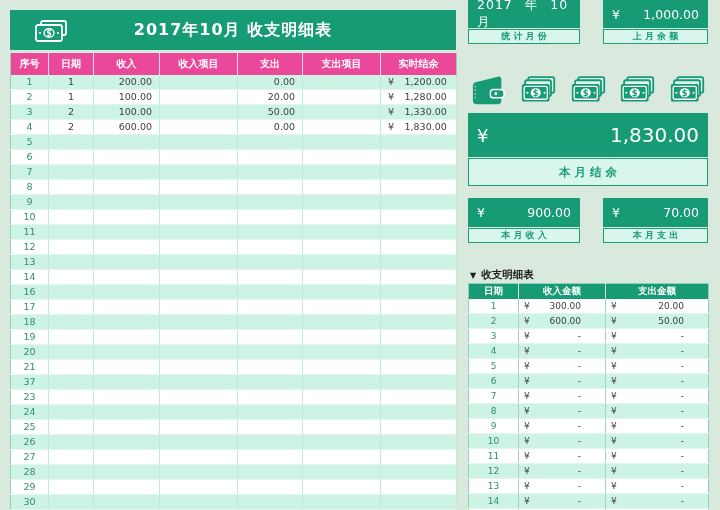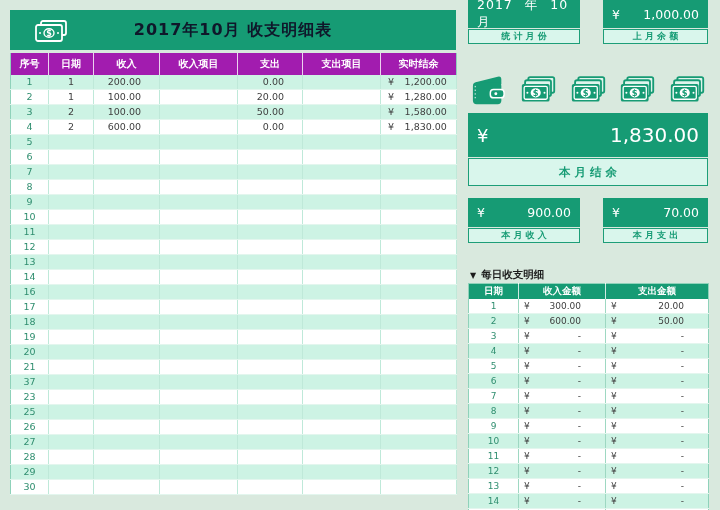--- a/index.html
+++ b/index.html
@@ -8,41 +8,41 @@
     font-family:"DejaVu Sans","Liberation Sans",sans-serif;
     background:#d9e9de;
     position:relative;
   }
   
   .main { position:absolute; left:10px; top:10px; width:446px; }
   .title-bar {
     position:relative; height:40px; background:#169b74;
     display:flex; align-items:center; justify-content:center;
   }
-  .title-bar h1 { color:#0f172a; font-size:16px; font-weight:bold; letter-spacing:1px; }
+  .title-bar h1 { color:#ffffff; font-size:16px; font-weight:bold; letter-spacing:1px; }
   .title-icon { position:absolute; left:24px; top:9px; }
   table { border-collapse:collapse; table-layout:fixed; }
   .sheet { width:446px; margin-top:3px; border:1px solid #8fd2ba; border-top:none; }
   .sheet thead th {
-    height:22px; background:#a21caf; color:#fff; font-size:10px; font-weight:bold;
+    height:22px; background:#ec4899; color:#fff; font-size:10px; font-weight:bold;
     border-right:1px solid rgba(255,255,255,.8);
   }
   .sheet thead th:last-child { border-right:none; }
   .sheet tbody tr { height:14.1px; }
   .sheet tbody tr:nth-child(odd)  { background:#cdf3e4; }
   .sheet tbody tr:nth-child(even) { background:#ffffff; }
   .sheet tbody td {
     font-size:9.5px; color:#404040; line-height:14px; white-space:nowrap; overflow:hidden;
     border-right:1px solid #bfe9d9; border-bottom:1px solid #e3f6ee; padding:0 4px;
   }
   .sheet td.c-no   { color:#2f8e6f; text-align:center; }
   .sheet td.c-date { text-align:center; }
-  .sheet td.c-num  { text-align:right; padding-right:18px; }
+  .sheet td.c-num  { text-align:right; padding-right:7px; }
   .sheet td.c-cur  { border-right:none; padding-left:7px; }
-  .sheet td.c-bal  { text-align:center; padding-right:9px; }
+  .sheet td.c-bal  { text-align:left; padding-right:9px; }
   
   .right { position:absolute; left:468px; top:0; width:240px; height:506px; }
   .sbox  { position:absolute; }
   .v-row {
     background:#169b74; color:#fff; display:flex; align-items:center;
     justify-content:space-between; padding:0 9px;
   }
   .v-row.center { justify-content:center; }
   .b-foot {
     background:#d9f6ec; border:1px solid #1d9e78; margin-top:1px;
@@ -143,21 +143,21 @@
           <td class="c-bal">1,280.00</td>
         </tr>
         <tr>
           <td class="c-no">3</td>
           <td class="c-date">2</td>
           <td class="c-num">100.00</td>
           <td class="c-item"></td>
           <td class="c-num">50.00</td>
           <td class="c-item"></td>
           <td class="c-cur">¥</td>
-          <td class="c-bal">1,580.00</td>
+          <td class="c-bal">1,330.00</td>
         </tr>
         <tr>
           <td class="c-no">4</td>
           <td class="c-date">2</td>
           <td class="c-num">600.00</td>
           <td class="c-item"></td>
           <td class="c-num">0.00</td>
           <td class="c-item"></td>
           <td class="c-cur">¥</td>
           <td class="c-bal">1,830.00</td>
@@ -327,20 +327,30 @@
           <td class="c-date"></td>
           <td class="c-num"></td>
           <td class="c-item"></td>
           <td class="c-num"></td>
           <td class="c-item"></td>
           <td class="c-cur"></td>
           <td class="c-bal"></td>
         </tr>
         <tr>
           <td class="c-no">23</td>
+          <td class="c-date"></td>
+          <td class="c-num"></td>
+          <td class="c-item"></td>
+          <td class="c-num"></td>
+          <td class="c-item"></td>
+          <td class="c-cur"></td>
+          <td class="c-bal"></td>
+        </tr>
+        <tr>
+          <td class="c-no">24</td>
           <td class="c-date"></td>
           <td class="c-num"></td>
           <td class="c-item"></td>
           <td class="c-num"></td>
           <td class="c-item"></td>
           <td class="c-cur"></td>
           <td class="c-bal"></td>
         </tr>
         <tr>
           <td class="c-no">25</td>
@@ -500,21 +510,21 @@
   <div class="sbox box-expense">
     <div class="v-row">
       <span class="cur">¥</span>
       <span>70.00</span>
     </div>
     <div class="b-foot">本 月 支 出</div>
   </div>
 
   <div class="daily-label">
     <span class="tri">▼</span>
-    <span>每日收支明细</span>
+    <span>收支明细表</span>
   </div>
 
   <table class="daily">
     <colgroup>
       <col style="width:50px">
         <col style="width:18px">
         <col style="width:69px">
       <col style="width:18px">
         <col style="width:85px">
     </colgroup>

